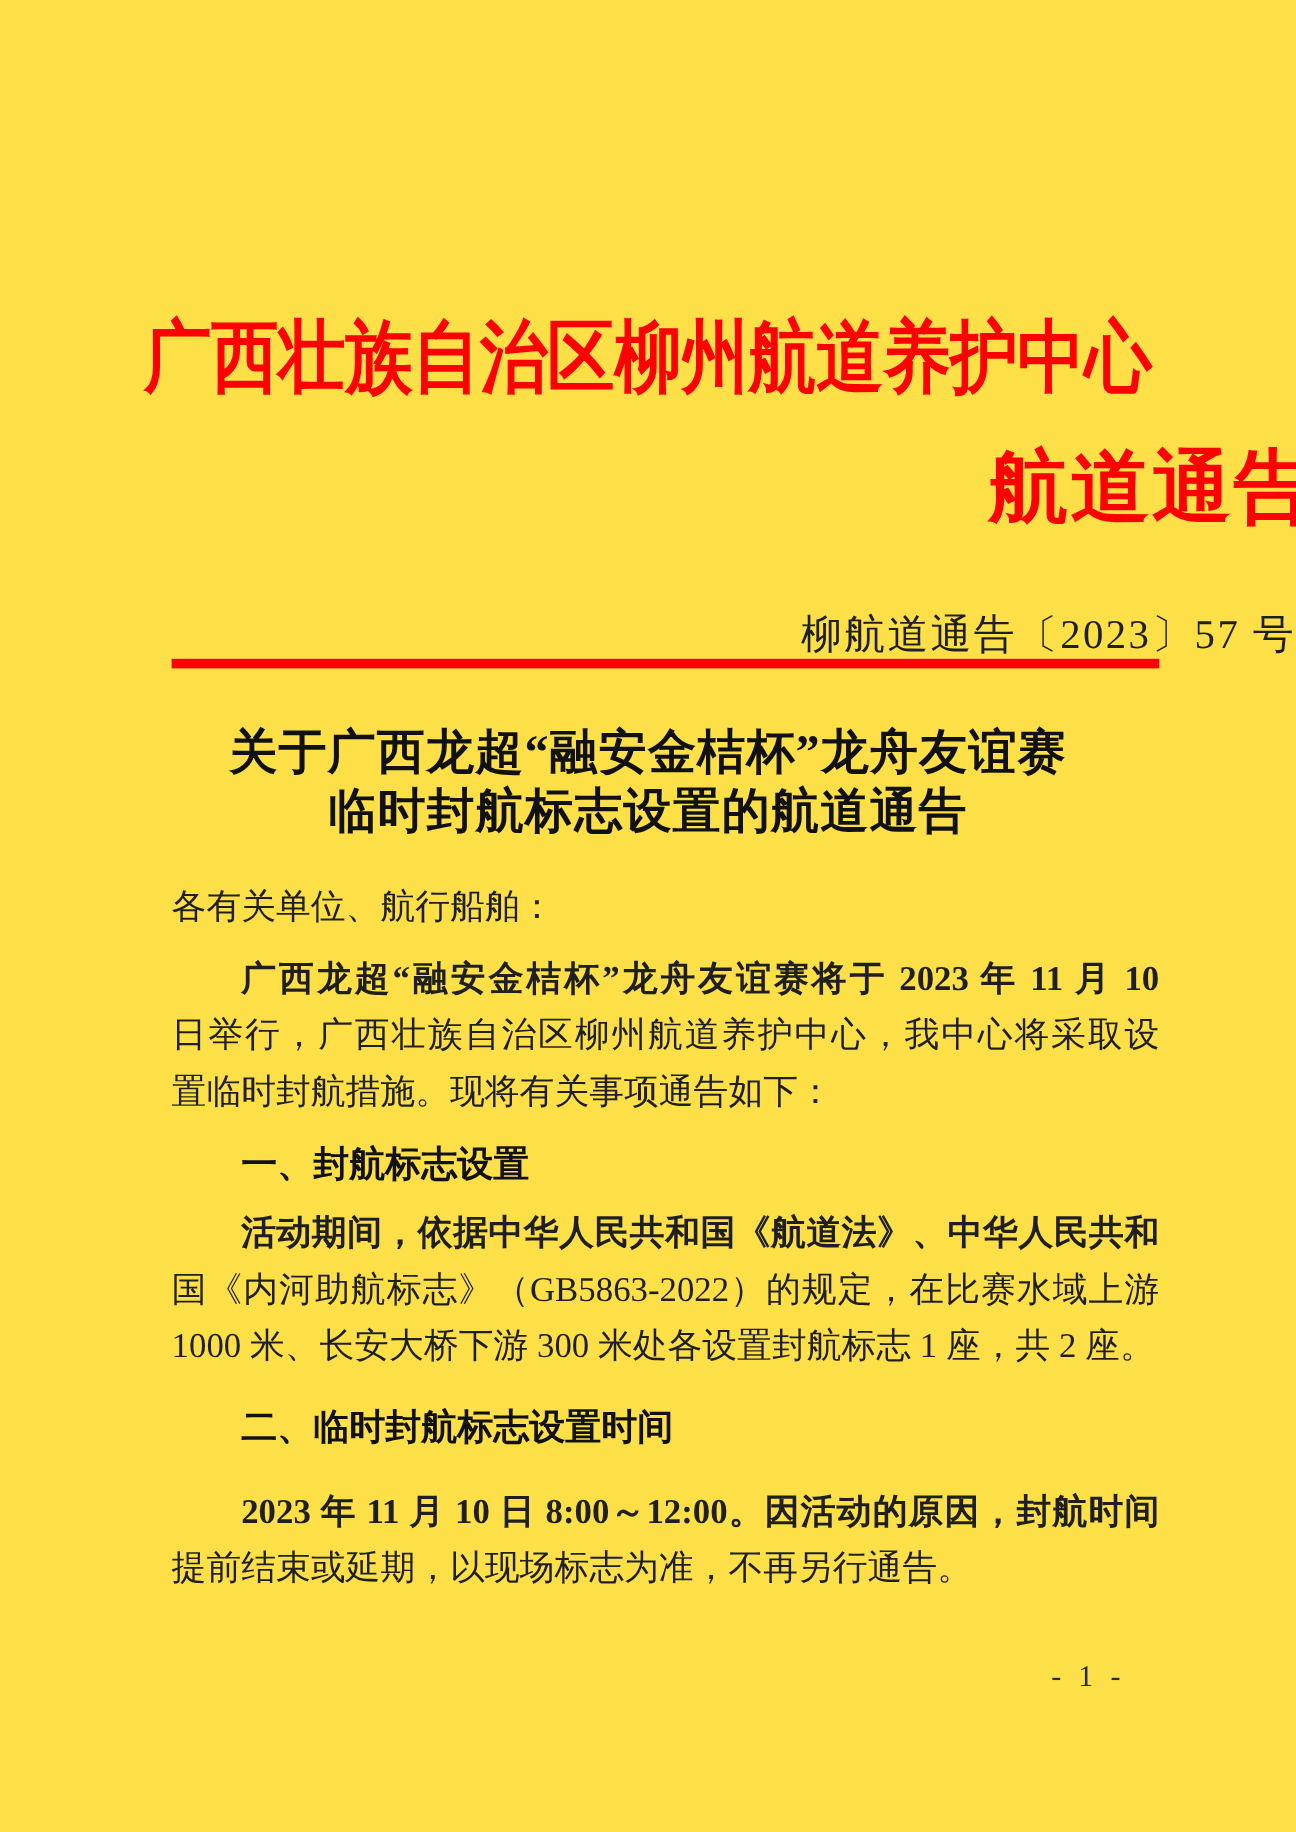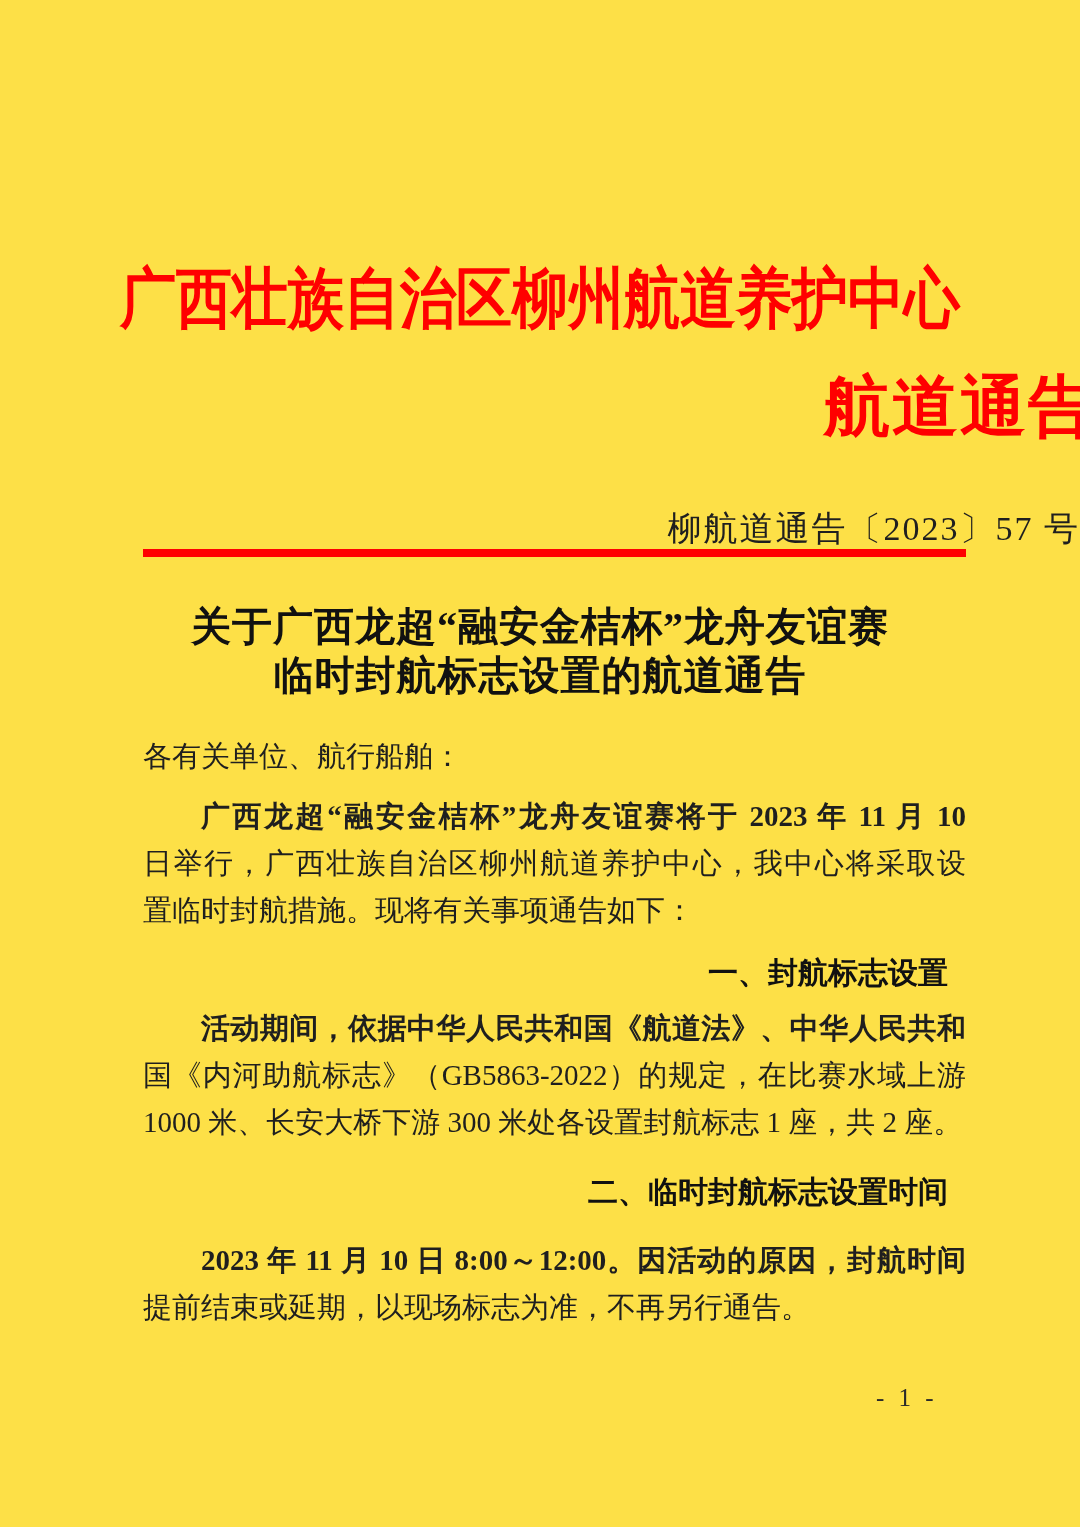--- a/index.html
+++ b/index.html
@@ -41,24 +41,24 @@
   
   .bodyblock {
     position:absolute; left:143px; width:823px;
     font-size:29px; line-height:47px; color:#1f1f1f;
   }
   .salutation { top:733px; }
   .p-intro { top:793px; }
   .p-s1 { top:1005px; }
   .p-s2 { top:1237px; }
   .heading {
-    position:absolute; left:125px; width:823px;
+    position:absolute; left:143px; width:823px;
     text-indent:58px; font-weight:bold; color:#111111;
-    font-family:Liberation Sans, sans-serif;
-    font-size:30px; line-height:40px;text-align:right;
+    font-family:Liberation Mono, monospace;
+    font-size:30px; line-height:40px;
   }
   .h-s1 { top:953px; }
   .h-s2 { top:1172px; }
   .jline { text-align:justify; text-align-last:justify; }
   .lline { text-align:left; }
   .indent { text-indent:58px;font-weight:bold; }
   .pagenum {
     position:absolute; top:1384px; left:876px;
     font-size:25px; letter-spacing:4px; color:#2a2a2a;
     white-space:nowrap;

